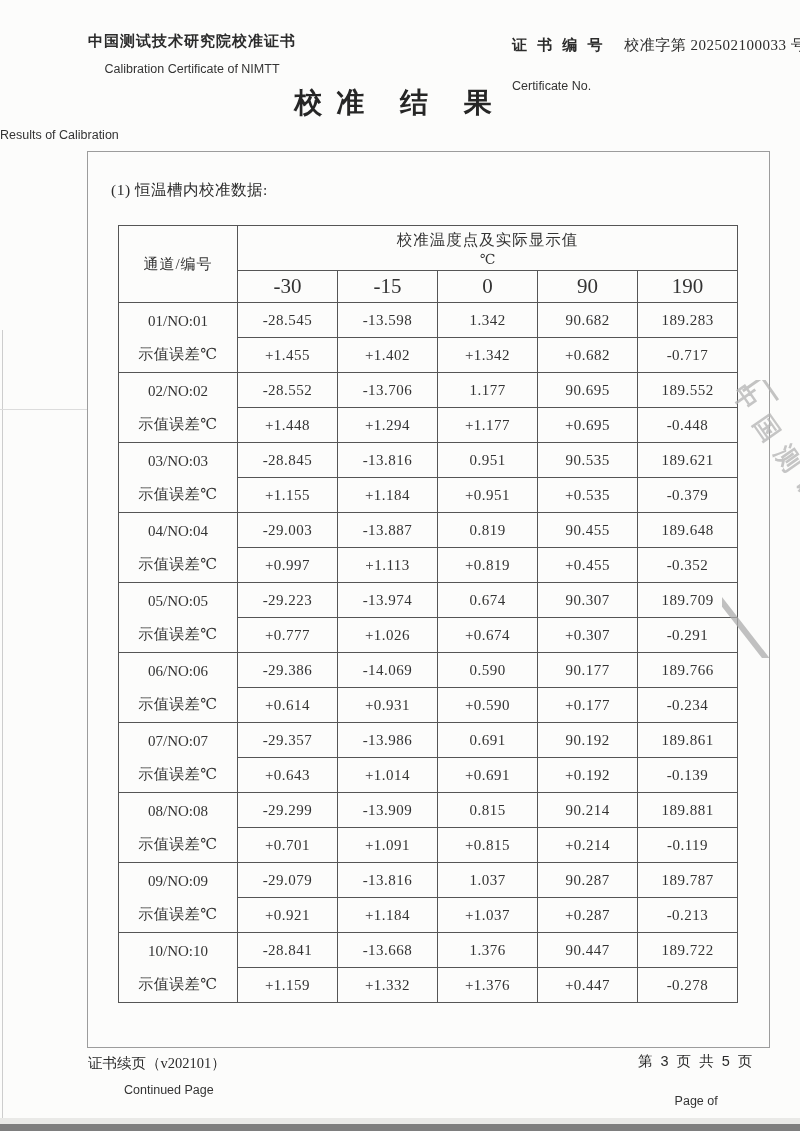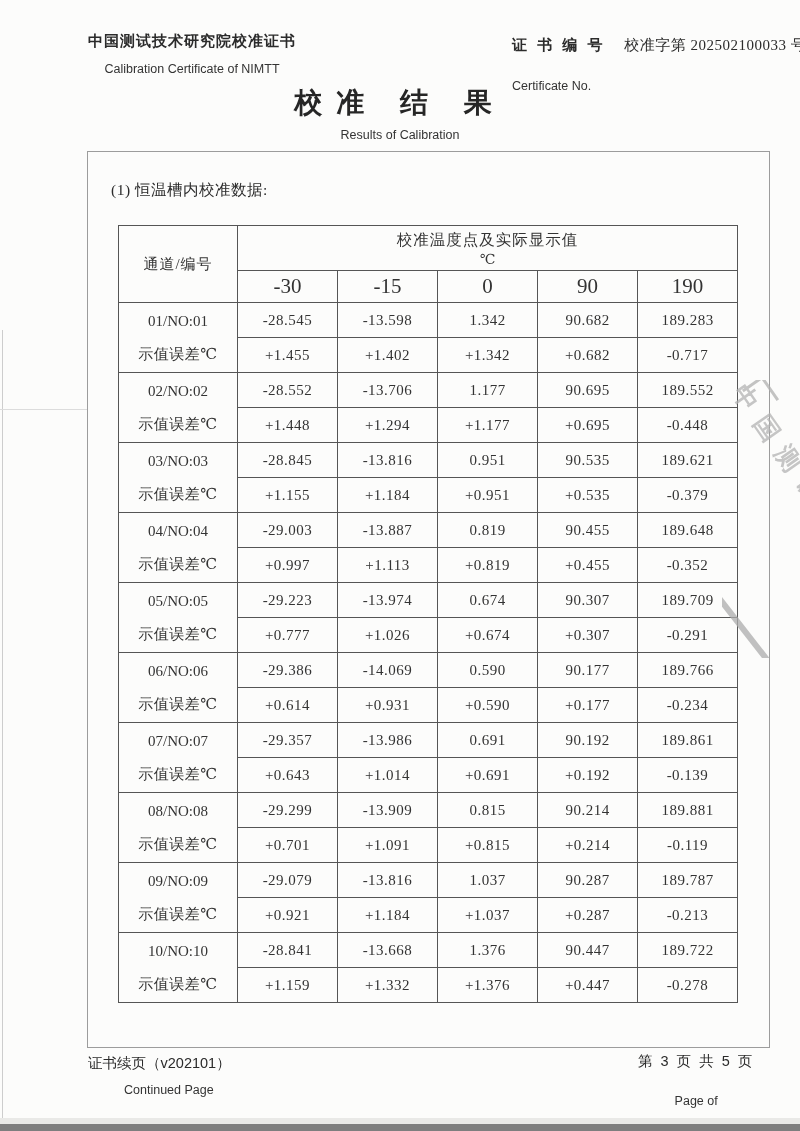--- a/index.html
+++ b/index.html
@@ -13,42 +13,42 @@
                 color:#333;margin-top:11px;text-align:center;}
   .hdr-right{position:absolute;left:512px;top:36px;}
   .hdr-right .line1{font-size:15px;color:#2b2b2b;white-space:nowrap;}
   .hdr-right .line1 .lbl{font-family:"Liberation Sans","DejaVu Sans",sans-serif;font-weight:700;letter-spacing:3px;}
   .hdr-right .line1 .val{margin-left:15px;letter-spacing:0.5px;}
   .hdr-right .en{font-family:"Liberation Sans","DejaVu Sans",sans-serif;font-size:12.5px;color:#333;margin-top:24px;}
   
   .title-zh{position:absolute;left:0;top:84px;width:100%;text-align:center;
             font-family:"Liberation Sans","DejaVu Sans",sans-serif;font-weight:600;
             font-size:28px;letter-spacing:14px;color:#262626;}
-  .title-en{position:absolute;left:0;top:128px;width:100%;text-align:center;
+  .title-en{position:absolute;left:0;top:128px;width:100%;
             font-family:"Liberation Sans","DejaVu Sans",sans-serif;font-size:12.5px;color:#333;}
   
   .content-box{position:absolute;left:87px;top:151px;width:681px;height:895px;
                border:1px solid #9c9c9c;background:transparent;}
   .section-label{position:absolute;left:23px;top:28px;font-size:15.5px;color:#2b2b2b;letter-spacing:0.5px;}
   
   table.cal{position:absolute;left:30px;top:73px;border-collapse:collapse;table-layout:fixed;}
   table.cal col.c0{width:119px;} table.cal col.cn{width:100px;}
   table.cal th,table.cal td{border:1px solid #555;font-weight:normal;text-align:center;
     padding:0;font-size:15px;color:#333;}
   table.cal{border:1.5px solid #4a4a4a;}
   .gh1{line-height:20px;padding-top:4px;font-size:15.5px;letter-spacing:1px;}
   .gh2{line-height:20px;font-size:14px;}
   th.corner{font-size:15.5px;letter-spacing:1px;}
   tr.temp-row th{height:31px;font-size:21px;}
   td.num{height:34px;letter-spacing:0.5px;}
   td.chan{font-size:14.5px;line-height:33px;padding:0 2px;}
   td.chan .l2{letter-spacing:0.5px;}
   
   .ftr-left{position:absolute;left:88px;top:1054px;}
-  .ftr-left .zh{font-family:Liberation Sans, sans-serif;font-size:14.5px;color:#2b2b2b;}
+  .ftr-left .zh{font-family:Liberation Serif, serif;font-size:14.5px;color:#2b2b2b;}
   .ftr-left .en{font-family:"Liberation Sans","DejaVu Sans",sans-serif;font-size:12.5px;color:#333;margin-top:10px;margin-left:36px;}
   .ftr-right{position:absolute;left:638px;top:1052px;}
   .ftr-right .zh{font-family:"Liberation Sans","DejaVu Sans",sans-serif;font-size:14.5px;letter-spacing:2px;color:#2b2b2b;}
   .ftr-right .en{font-family:"Liberation Sans","DejaVu Sans",sans-serif;font-size:12.5px;color:#333;margin-top:23px;text-align:center;}
   
   .stamp-clip{position:absolute;right:0;top:380px;width:78px;height:278px;overflow:hidden;opacity:0.75;}
   .stamp-inner{position:absolute;left:30px;top:-2px;transform:rotate(55deg);transform-origin:top left;white-space:nowrap;}
   .stamp-corner{position:absolute;left:24px;top:2px;width:26px;height:22px;
     border-left:3px solid #b0b0b0;border-top:3px solid #b0b0b0;transform:rotate(55deg);}
   .stamp-text{font-family:"Liberation Sans","DejaVu Sans",sans-serif;font-weight:700;

